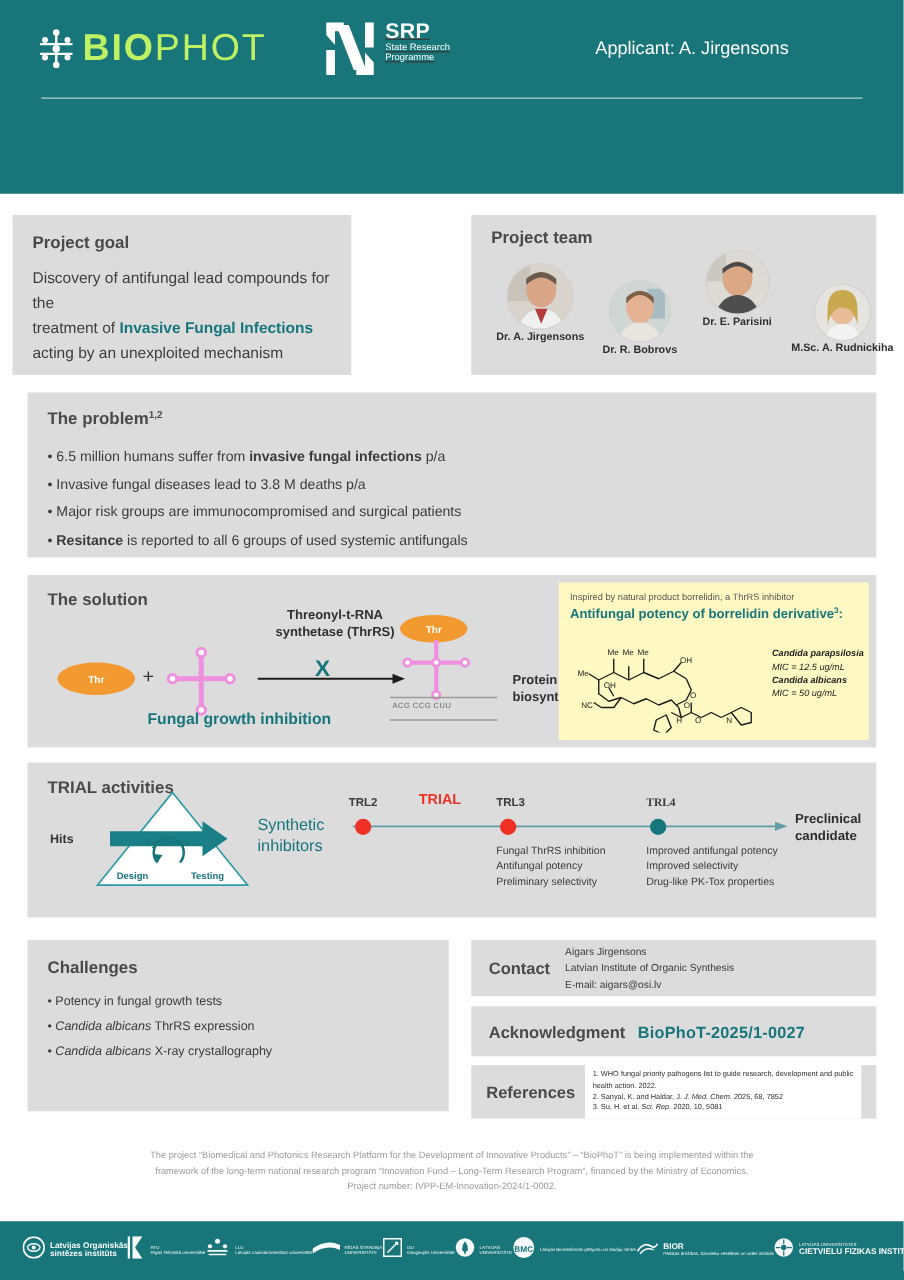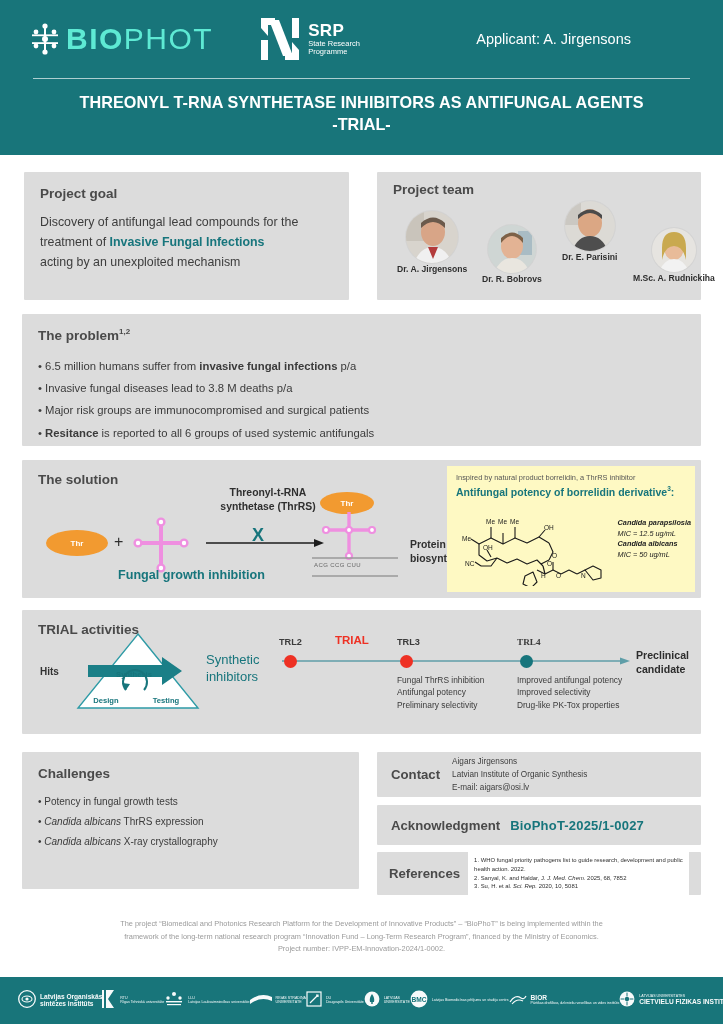--- a/index.html
+++ b/index.html
@@ -20,26 +20,26 @@
     padding: 0;
   }
   .header-top {
     display: flex; align-items: center;
     height: 78px;
     padding: 0 30px;
   }
   .logo-biophot { display: flex; align-items: center; gap: 6px; }
   .logo-mark { width: 30px; height: 34px; }
   .logo-word {
-    color: #5eead4; font-size: 30px; letter-spacing: 1.5px;
+    color: #bef264; font-size: 30px; letter-spacing: 1.5px;
     font-family: "Liberation Sans", sans-serif;
   }
   .logo-word b { font-weight: 700; }
   .logo-word span.light { font-weight: 300; }
-  .logo-srp { display: flex; align-items: center; gap: 7px; margin-left: 46px; }
+  .logo-srp { display: flex; align-items: flex-start; gap: 7px; margin-left: 46px; text-decoration: underline; }
   .srp-mark { width: 42px; height: 46px; }
   .srp-text { color: #fff; line-height: 1.05; }
   .srp-text .srp-big { font-size: 17px; font-weight: 700; letter-spacing: .3px; display:block; }
   .srp-text .srp-sm { font-size: 7.5px; display: block; font-weight: 400; }
   .applicant {
     margin-left: auto; color: #fff; font-size: 14.5px; font-weight: 400;
     padding-right: 62px;
   }
   .hrule {
     height: 1px; background: rgba(255,255,255,.65);
@@ -52,21 +52,21 @@
     font-size: 16.2px; font-weight: 700; letter-spacing: .1px; line-height: 1.35;
   }
   .title-sub { font-size: 16.2px; font-weight: 700; line-height: 1.35; }
 
   
   .panel { background: #dcdcdc; border-radius: 1px; }
   .sec-title { font-size: 13.5px; font-weight: 700; color: #4a4a4a; }
   .sec-title sup { font-size: 8px; font-weight: 700; }
 
   
-  #goal { left: 24px; top: 172px; width: 325px; height: 128px; padding: 14px 16px; }
+  #goal { left: 10px; top: 172px; width: 271px; height: 128px; padding: 14px 16px; }
   #goal .goal-body { margin-top: 11px; font-size: 12.4px; line-height: 1.62; color: #3d3d3d; }
   .teal-b { color: #17757c; font-weight: 700; }
 
   
   #team { left: 377px; top: 172px; width: 324px; height: 128px; padding: 10px 12px; }
   #team .sec-title { margin-left: 4px; }
   .team-wrap { position: relative; height: 92px; }
   .member { position: absolute; text-align: center; }
   .avatar {
     border-radius: 50%; background: #cfcfcf; overflow: hidden;
@@ -199,24 +199,20 @@
           <span class="srp-sm">State Research</span>
           <span class="srp-sm">Programme</span>
         </span>
       </div>
 
       <div class="applicant">Applicant: A. Jirgensons</div>
     </div>
 
     <div class="hrule"></div>
 
-    <div class="title-block">
-      <div class="title-main">THREONYL T-RNA SYNTHETASE INHIBITORS AS ANTIFUNGAL AGENTS</div>
-      <div class="title-sub">-TRIAL-</div>
-    </div>
   </div>
 
   <div class="panel" id="goal" style="position:absolute">
     <div class="sec-title">Project goal</div>
     <div class="goal-body">
       <span>Discovery  of antifungal lead compounds for the</span><br>
       <span>treatment of </span><span class="teal-b">Invasive Fungal Infections</span><br>
       <span>acting by an unexploited mechanism</span>
     </div>
   </div>

